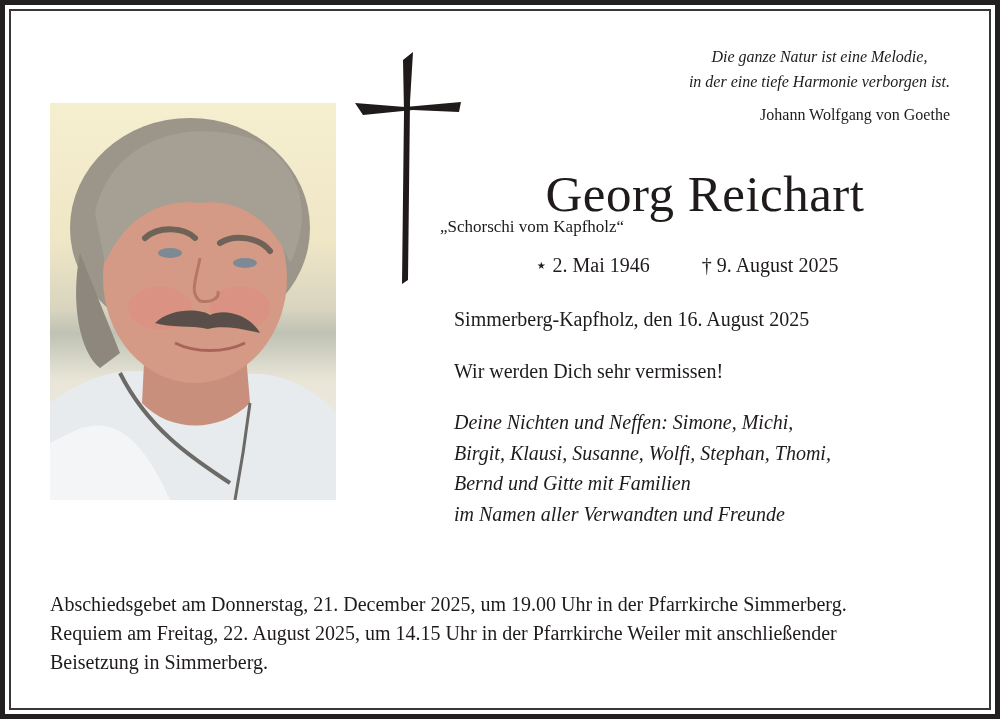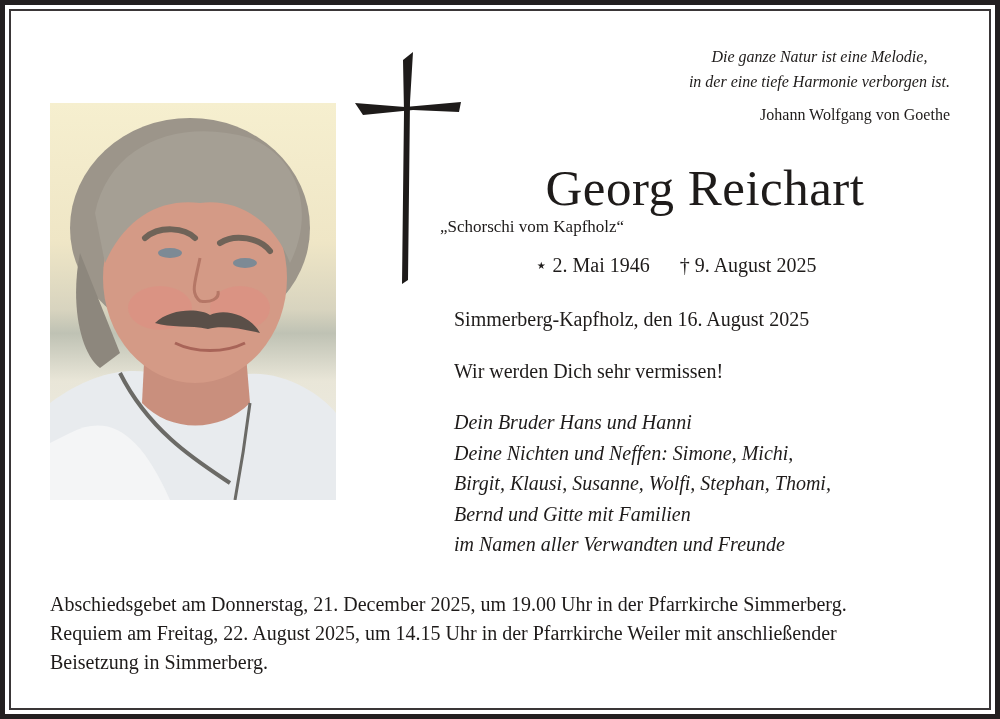--- a/index.html
+++ b/index.html
@@ -5,24 +5,24 @@
   html, body { margin: 0; padding: 0; background: #ffffff; }
   body { width: 1000px; height: 719px; position: relative; overflow: hidden; font-family: "Liberation Serif", "DejaVu Serif", serif; color: #1e1b1a; }
   .frame-outer { position: absolute; left: 0; top: 0; width: 1000px; height: 719px; box-sizing: border-box; border: 5px solid #231f20; }
   .frame-inner { position: absolute; left: 9px; top: 9px; right: 9px; bottom: 9px; border: 2px solid #3a3637; }
   .photo { position: absolute; left: 50px; top: 103px; width: 286px; height: 397px; overflow: hidden;
            background: linear-gradient(180deg, #f6efcf 0%, #efe6c6 35%, #d8d4bf 52%, #bfc2b4 58%, #e9e6d8 70%, #f0efe8 100%); }
   .photo svg { display: block; }
   .cross { position: absolute; left: 355px; top: 52px; width: 108px; height: 232px; }
   .quote { position: absolute; right: 50px; top: 44px; text-align: center; font-style: italic; font-size: 16px; line-height: 25px; }
   .quote-author { position: absolute; right: 50px; top: 104px; text-align: right; font-size: 16px; line-height: 22px; margin-left: 25px; }
-  .name { position: absolute; left: 440px; width: 530px; top: 157px; text-align: center; font-size: 51px; line-height: 62px; letter-spacing: 0.5px; }
+  .name { position: absolute; left: 440px; width: 530px; top: 163px; text-align: center; font-size: 51px; line-height: 62px; letter-spacing: 0.5px; }
   .nickname { position: absolute; left: 440px; width: 505px; top: 216px; font-size: 17px; line-height: 22px; }
   .dates { position: absolute; left: 535px; top: 252px; font-size: 20px; line-height: 26px; white-space: nowrap; }
-  .dates .death { margin-left: 30px; }
+  .dates .death { margin-left: 52px; }
   .place-date { position: absolute; left: 454px; top: 306px; font-size: 20px; line-height: 26px; }
   .farewell { position: absolute; left: 454px; top: 358px; font-size: 20px; line-height: 26px; }
   .mourners { position: absolute; left: 454px; top: 407px; font-style: italic; font-size: 20px; line-height: 30.5px; }
   .mourners div { white-space: nowrap; }
   .services { position: absolute; left: 50px; top: 590px; width: 910px; font-size: 20px; line-height: 29px; }
   .services div { white-space: nowrap; }
 </style>
 </head>
 <body>
 
@@ -77,21 +77,20 @@
 <div class="name">Georg Reichart</div>
 <div class="nickname">„Schorschi vom Kapfholz“</div>
 <div class="dates">
   <span class="birth">⋆ 2. Mai 1946</span><span class="death">† 9. August 2025</span>
 </div>
 
 <div class="place-date">Simmerberg-Kapfholz, den 16. August 2025</div>
 <div class="farewell">Wir werden Dich sehr vermissen!</div>
 
 <div class="mourners">
-  <div>Dein Bruder Hans und Hanni</div>
   <div>Deine Nichten und Neffen: Simone, Michi,</div>
   <div>Birgit, Klausi, Susanne, Wolfi, Stephan, Thomi,</div>
   <div>Bernd und Gitte mit Familien</div>
   <div>im Namen aller Verwandten und Freunde</div>
 </div>
 
 <div class="services">
   <div>Abschiedsgebet am Donnerstag, 21. December 2025, um 19.00 Uhr in der Pfarrkirche Simmerberg.</div>
   <div>Requiem am Freitag, 22. August 2025, um 14.15 Uhr in der Pfarrkirche Weiler mit anschließender</div>
   <div>Beisetzung in Simmerberg.</div>

